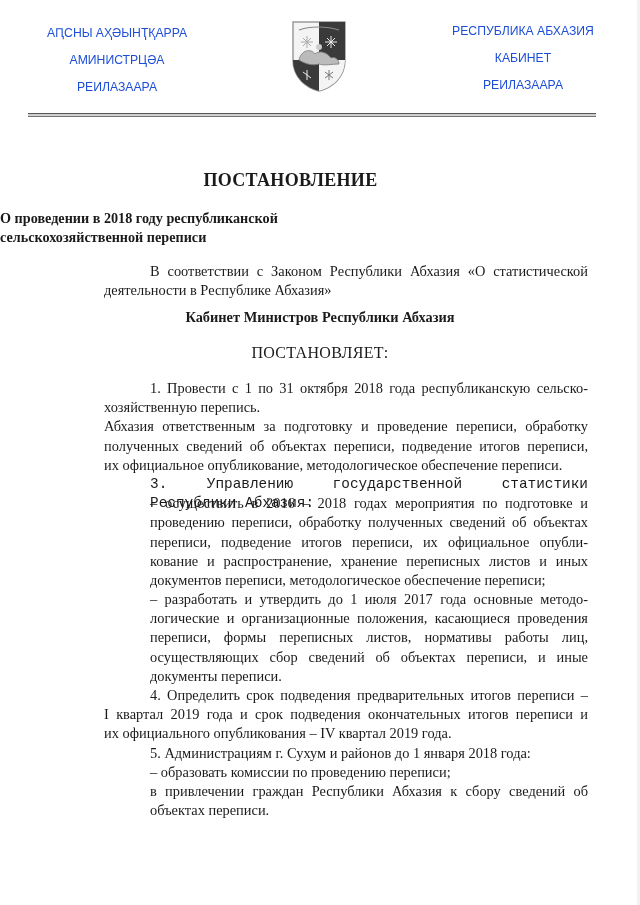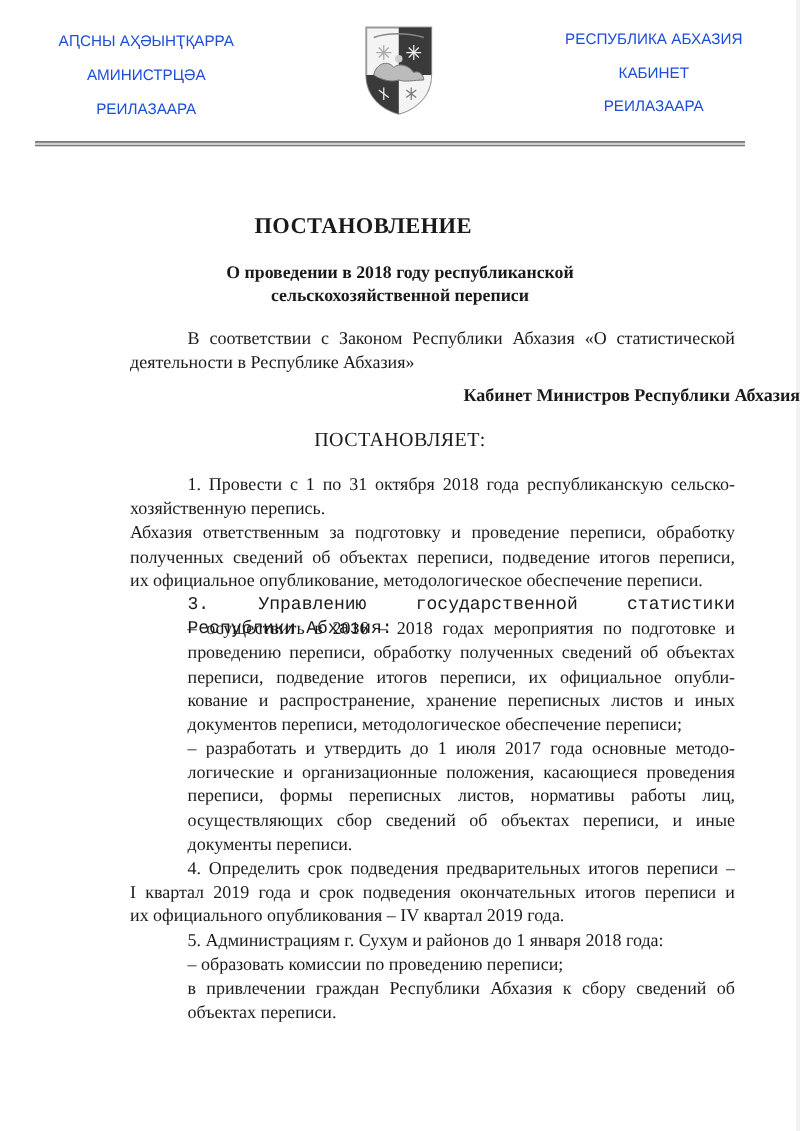--- a/index.html
+++ b/index.html
@@ -11,26 +11,26 @@
     .hdr { position: absolute; top: 0; left: 0; width: 640px; height: 125px; }
     .hdr-col { position: absolute; font-family: "Liberation Sans", sans-serif; font-size: 12.2px; text-align: center; color: #1d4ed8; }
     .hdr-col div { height: 27px; line-height: 27px; white-space: nowrap; }
     .hdr-left { left: 42px; top: 20px; width: 150px; }
     .hdr-right { left: 446px; top: 18px; width: 154px; }
     .emblem { position: absolute; left: 291px; top: 20px; width: 56px; height: 72px; }
     .rule { position: absolute; left: 28px; top: 113px; width: 568px; height: 4px;
       border-top: 1.5px solid #555; border-bottom: 1.5px solid #777; box-sizing: border-box; background: #cfcfcf; }
     .doc-title { position: absolute; top: 170px; left: 0; width: 581px; text-align: center;
       font-weight: bold; font-size: 18px; letter-spacing: 0.3px; }
-    .subject { position: absolute; top: 209px; left: 0; width: 640px; text-align: center;
+    .subject { position: absolute; top: 209px; left: 0; width: 640px; 
       font-weight: bold; font-size: 14.2px; line-height: 19px; }
     .para { position: absolute; left: 104px; width: 484px; font-size: 14.4px; line-height: 19.2px; text-align: justify; }
     .preamble { top: 262px; }
     .preamble .l1 { text-indent: 46px; text-align-last: justify; }
-    .body-name { position: absolute; top: 309px; left: 0; width: 640px; text-align: right; font-weight: bold; font-size: 14.4px; }
+    .body-name { position: absolute; top: 309px; left: 0; width: 640px; text-align: center; font-weight: bold; font-size: 14.4px; }
     .decree { position: absolute; top: 344px; left: 0; width: 640px; text-align: center; font-weight: normal; font-size: 16px; letter-spacing: 0.3px; }
     .items { position: absolute; top: 379px; left: 104px; width: 484px; font-size: 14.4px; line-height: 19.2px; }
     .items .line { white-space: nowrap; text-align: justify; text-align-last: justify; height: 19.2px; }
     .items .line.last { text-align-last: left; }
     .items .ind { padding-left: 46px; }
     .items .sub { padding-left: 46px; width: 438px; }
   </style>
 </head>
 <body>
 

